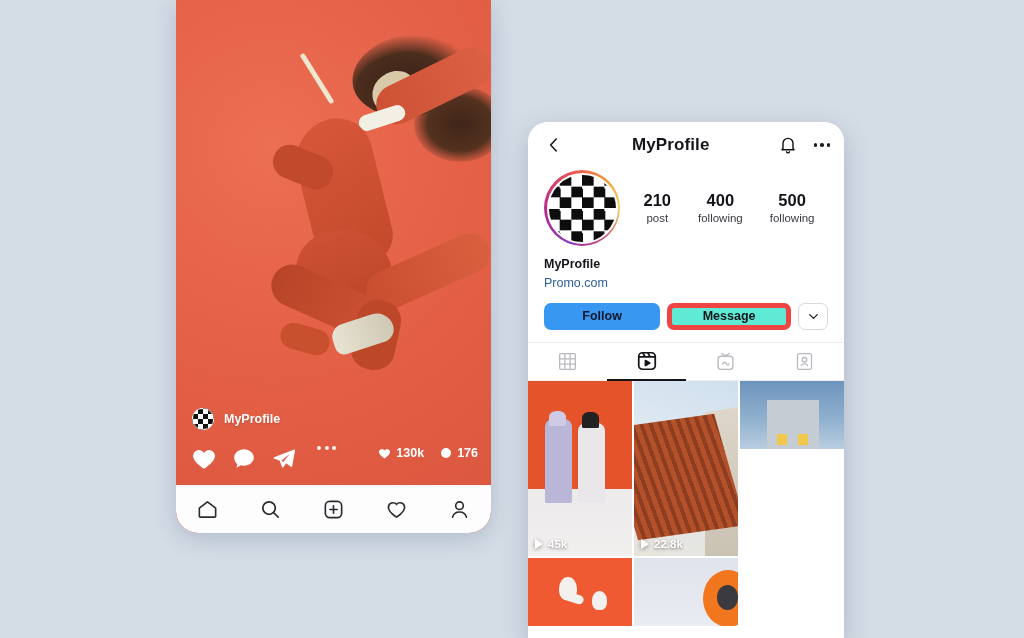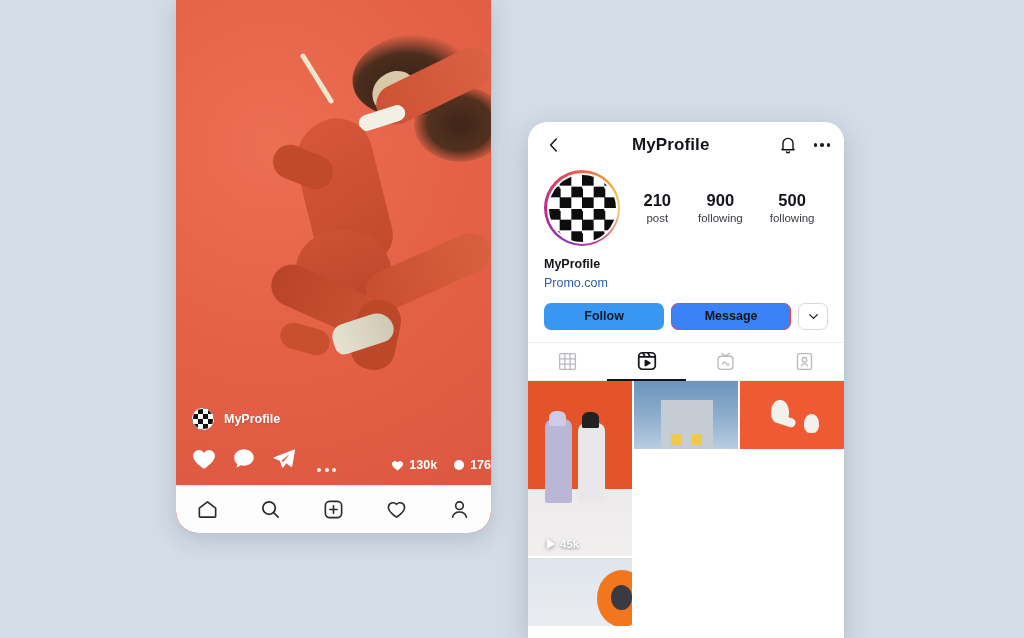--- a/index.html
+++ b/index.html
@@ -133,22 +133,22 @@
     background:
       repeating-conic-gradient(#111 0 25%, #fff 0 50%) 0 0/50% 50%;
     border: 1px solid rgba(255,255,255,.55);
   }
   .post-user-name {
     color: #fff; font-size: 12.5px; font-weight: 600;
     text-shadow: 0 1px 2px rgba(0,0,0,.18);
   }
 
   .post-actions {
-    position: absolute; left: 15px; right: 0; top: 446px;
-    display: flex; align-items: flex-end;
+    position: absolute; left: 15px; right: 13px; top: 446px;
+    display: flex; align-items: flex-start;
   }
   .act-ico { width: 26px; height: 26px; margin-right: 14px; }
   .act-ico svg { display: block; }
   .dots3 { display: flex; gap: 3.5px; align-items: center; margin-left: 6px; }
   .dots3 i { width: 4px; height: 4px; border-radius: 50%; background: #fff; opacity: .92; }
 
   .post-counts {
     margin-left: auto; display: flex; align-items: center; gap: 16px;
     color: #fff; font-size: 12.5px; font-weight: 600;
   }
@@ -215,21 +215,21 @@
   .bio-text { font-size: 12.5px; color: #1c1c22; line-height: 1.45; }
   .bio-link { font-size: 12.5px; color: #2e5f9e; line-height: 1.45; }
 
   .btn-row { display: flex; gap: 7px; padding: 11px 16px 0 16px; align-items: stretch; }
   .btn {
     height: 27px; border-radius: 7px; display: flex;
     align-items: center; justify-content: center;
     font-size: 12.5px; font-weight: 700; cursor: pointer;
   }
   .btn-follow { flex: 1.02; background: #3897f0; color: #0f172a; }
-  .btn-message { flex: 1; background: #3b82f6; color: #14141a; border: 1px solid #ef4444; text-align: right; }
+  .btn-message { flex: 1; background: #5eead4; color: #14141a; border: 5px solid #ef4444; text-align: right; }
   .btn-more {
     width: 30px; background: #fff; border: 1px solid #d8d8dd;
     border-radius: 7px; display: flex; align-items: center; justify-content: center;
   }
 
   .pr-tabs {
     display: flex; margin-top: 12px; border-top: 1px solid #efeff1;
     background: #fff;
   }
   .pr-tab {
@@ -239,21 +239,20 @@
   .pr-tab.active { border-bottom: 2px solid #14141a; }
 
   .grid { display: grid; grid-template-columns: repeat(3,1fr); gap: 2px; background: #fff; }
   .cell { position: relative; height: 175px; overflow: hidden; }
   .cell.row2 { height: 68px; }
   .cell-views {
     position: absolute; left: 7px; bottom: 6px;
     display: flex; align-items: center; gap: 5px;
     color: #fff; font-size: 11.5px; font-weight: 600;
     text-shadow: 0 1px 3px rgba(0,0,0,.45);
-    margin-left: 12px;
   }
   .play-tri {
     width: 0; height: 0; border-left: 8px solid #fff;
     border-top: 5px solid transparent; border-bottom: 5px solid transparent;
     filter: drop-shadow(0 1px 2px rgba(0,0,0,.4));
   }
 
   
   .art { position: absolute; inset: 0; }
   .a1 { background: linear-gradient(180deg,#e4532a 0%,#e4532a 62%,#eceaea 62%,#f2f0ef 100%); }
@@ -423,21 +422,21 @@
   <div class="pr-top">
     <div class="avatar-ring">
       <div class="avatar-inner"></div>
     </div>
     <div class="stats">
       <div class="stat">
         <div class="stat-num">210</div>
         <div class="stat-lbl">post</div>
       </div>
       <div class="stat">
-        <div class="stat-num">900</div>
+        <div class="stat-num">400</div>
         <div class="stat-lbl">following</div>
       </div>
       <div class="stat">
         <div class="stat-num">500</div>
         <div class="stat-lbl">following</div>
       </div>
     </div>
   </div>
 
   <div class="bio">
@@ -494,20 +493,30 @@
           <div class="p p2"></div>
         <div class="h1"></div>
           <div class="h2"></div>
       </div>
       <div class="cell-views">
         <span class="play-tri"></span>
         <span>45k</span>
       </div>
     </div>
 
+    <div class="cell">
+      <div class="art a2">
+        <div class="wall"></div>
+          <div class="roof"></div>
+      </div>
+      <div class="cell-views">
+        <span class="play-tri"></span>
+        <span>22.8k</span>
+      </div>
+    </div>
 
 
     <div class="cell row2">
       <div class="art b1">
         <div class="house"></div>
           <div class="gable"></div>
         <div class="w w1"></div>
           <div class="w w2"></div>
       </div>
     </div>

